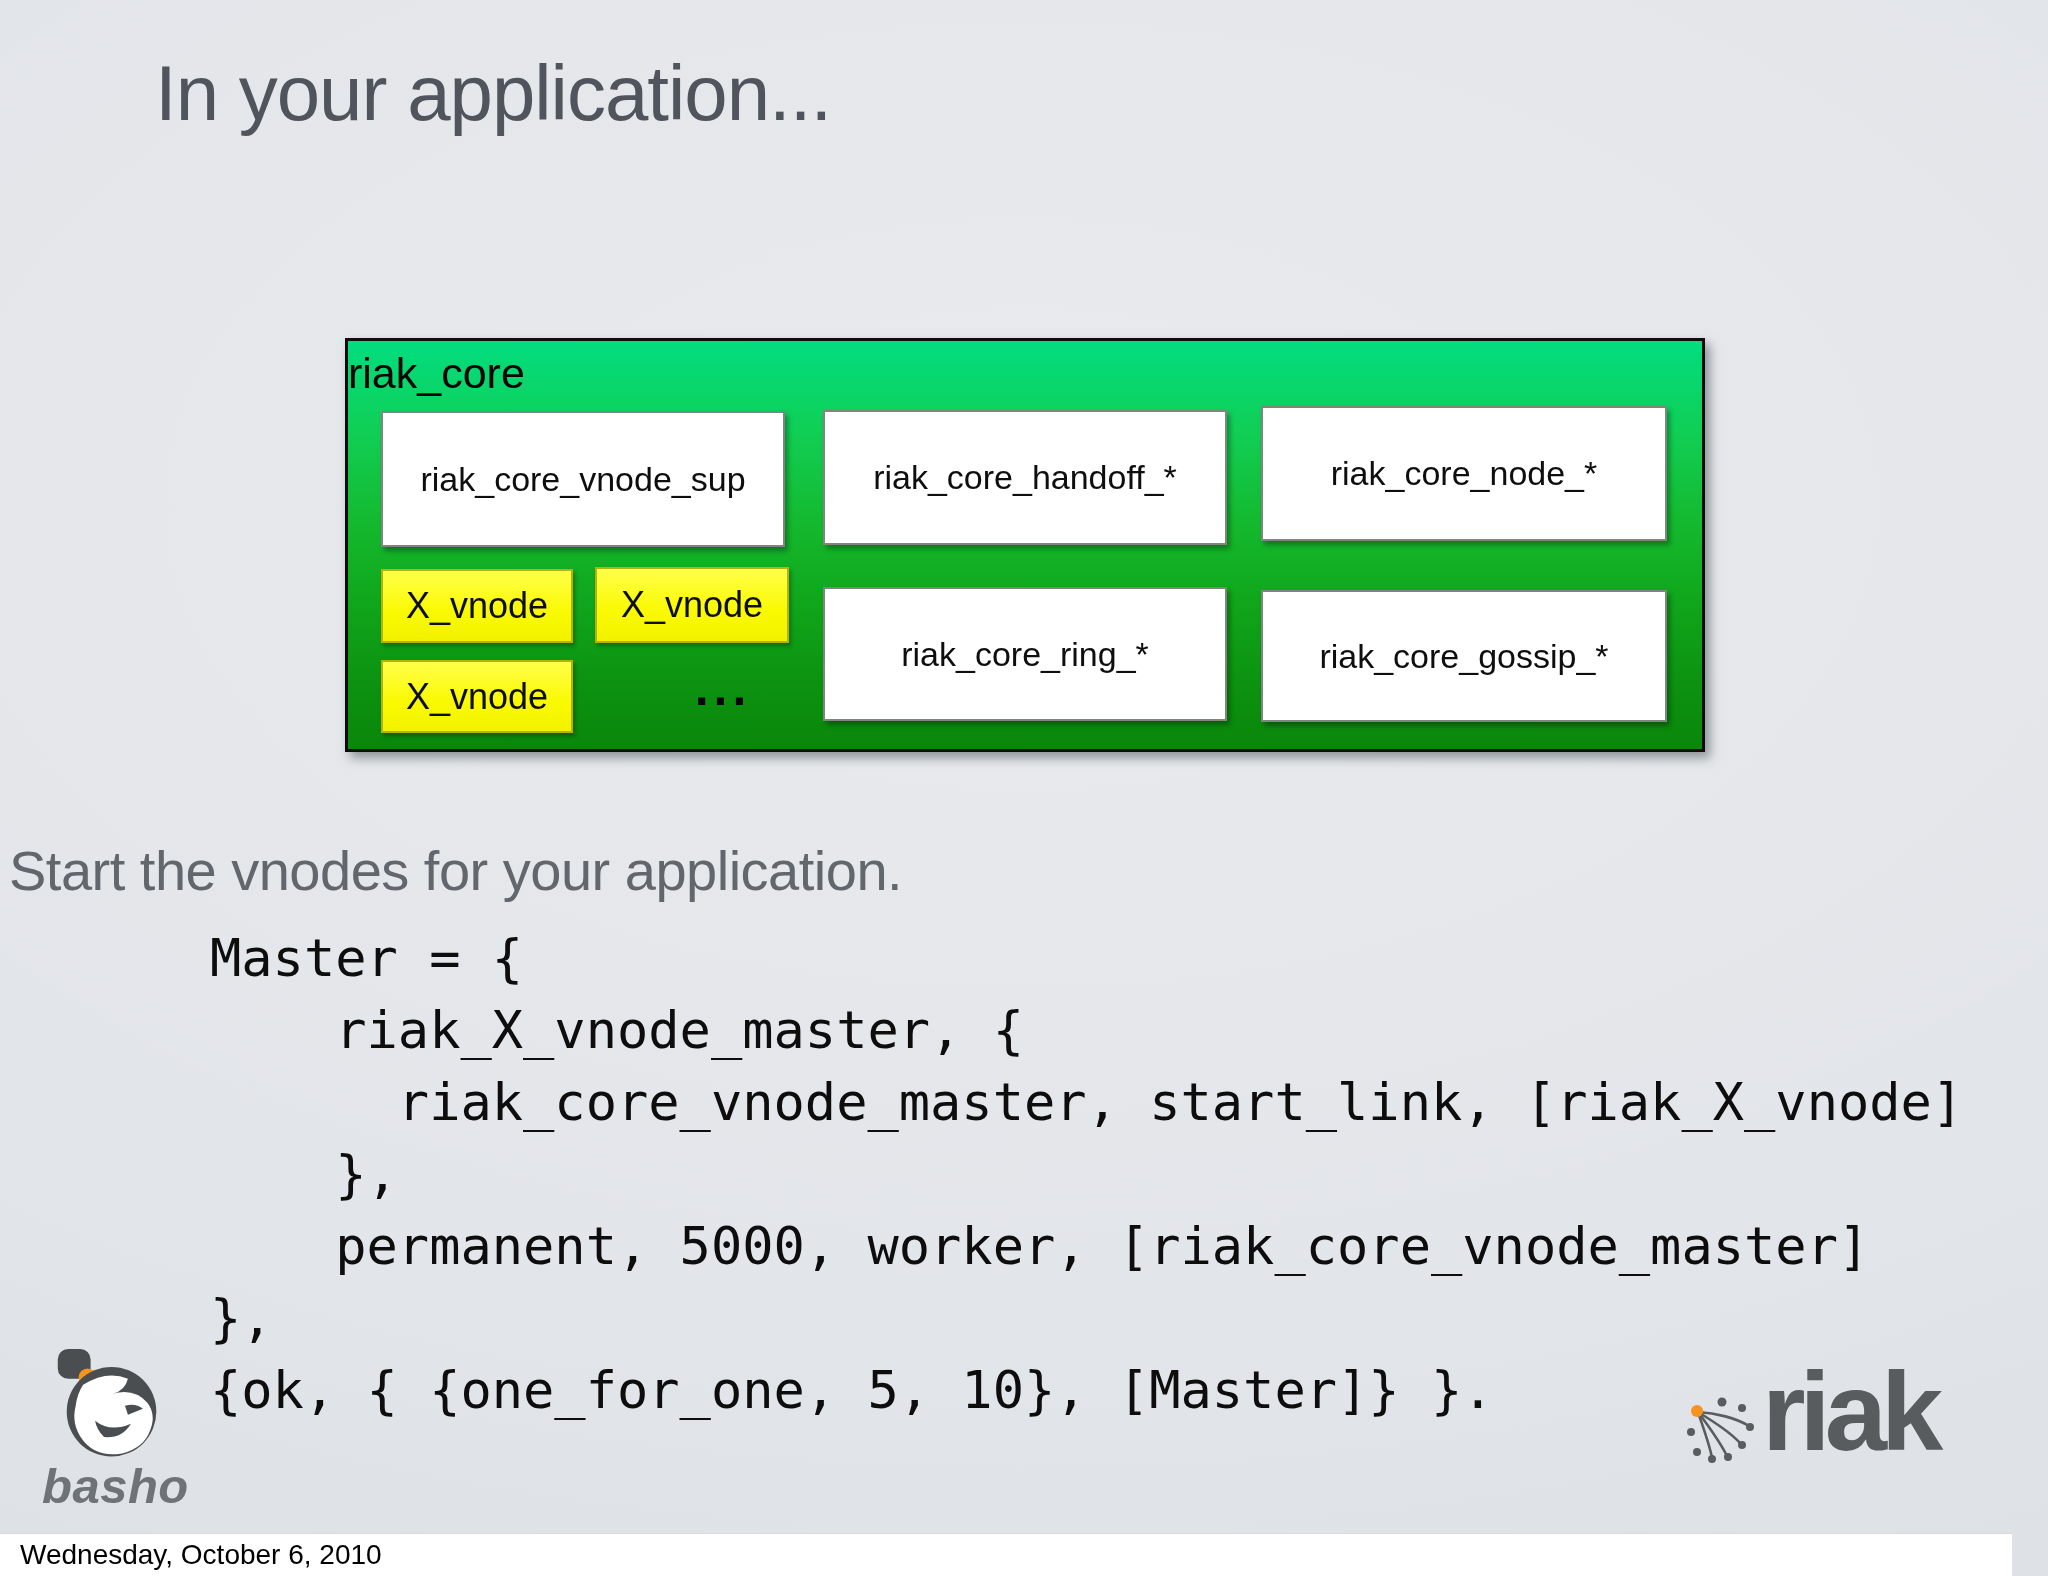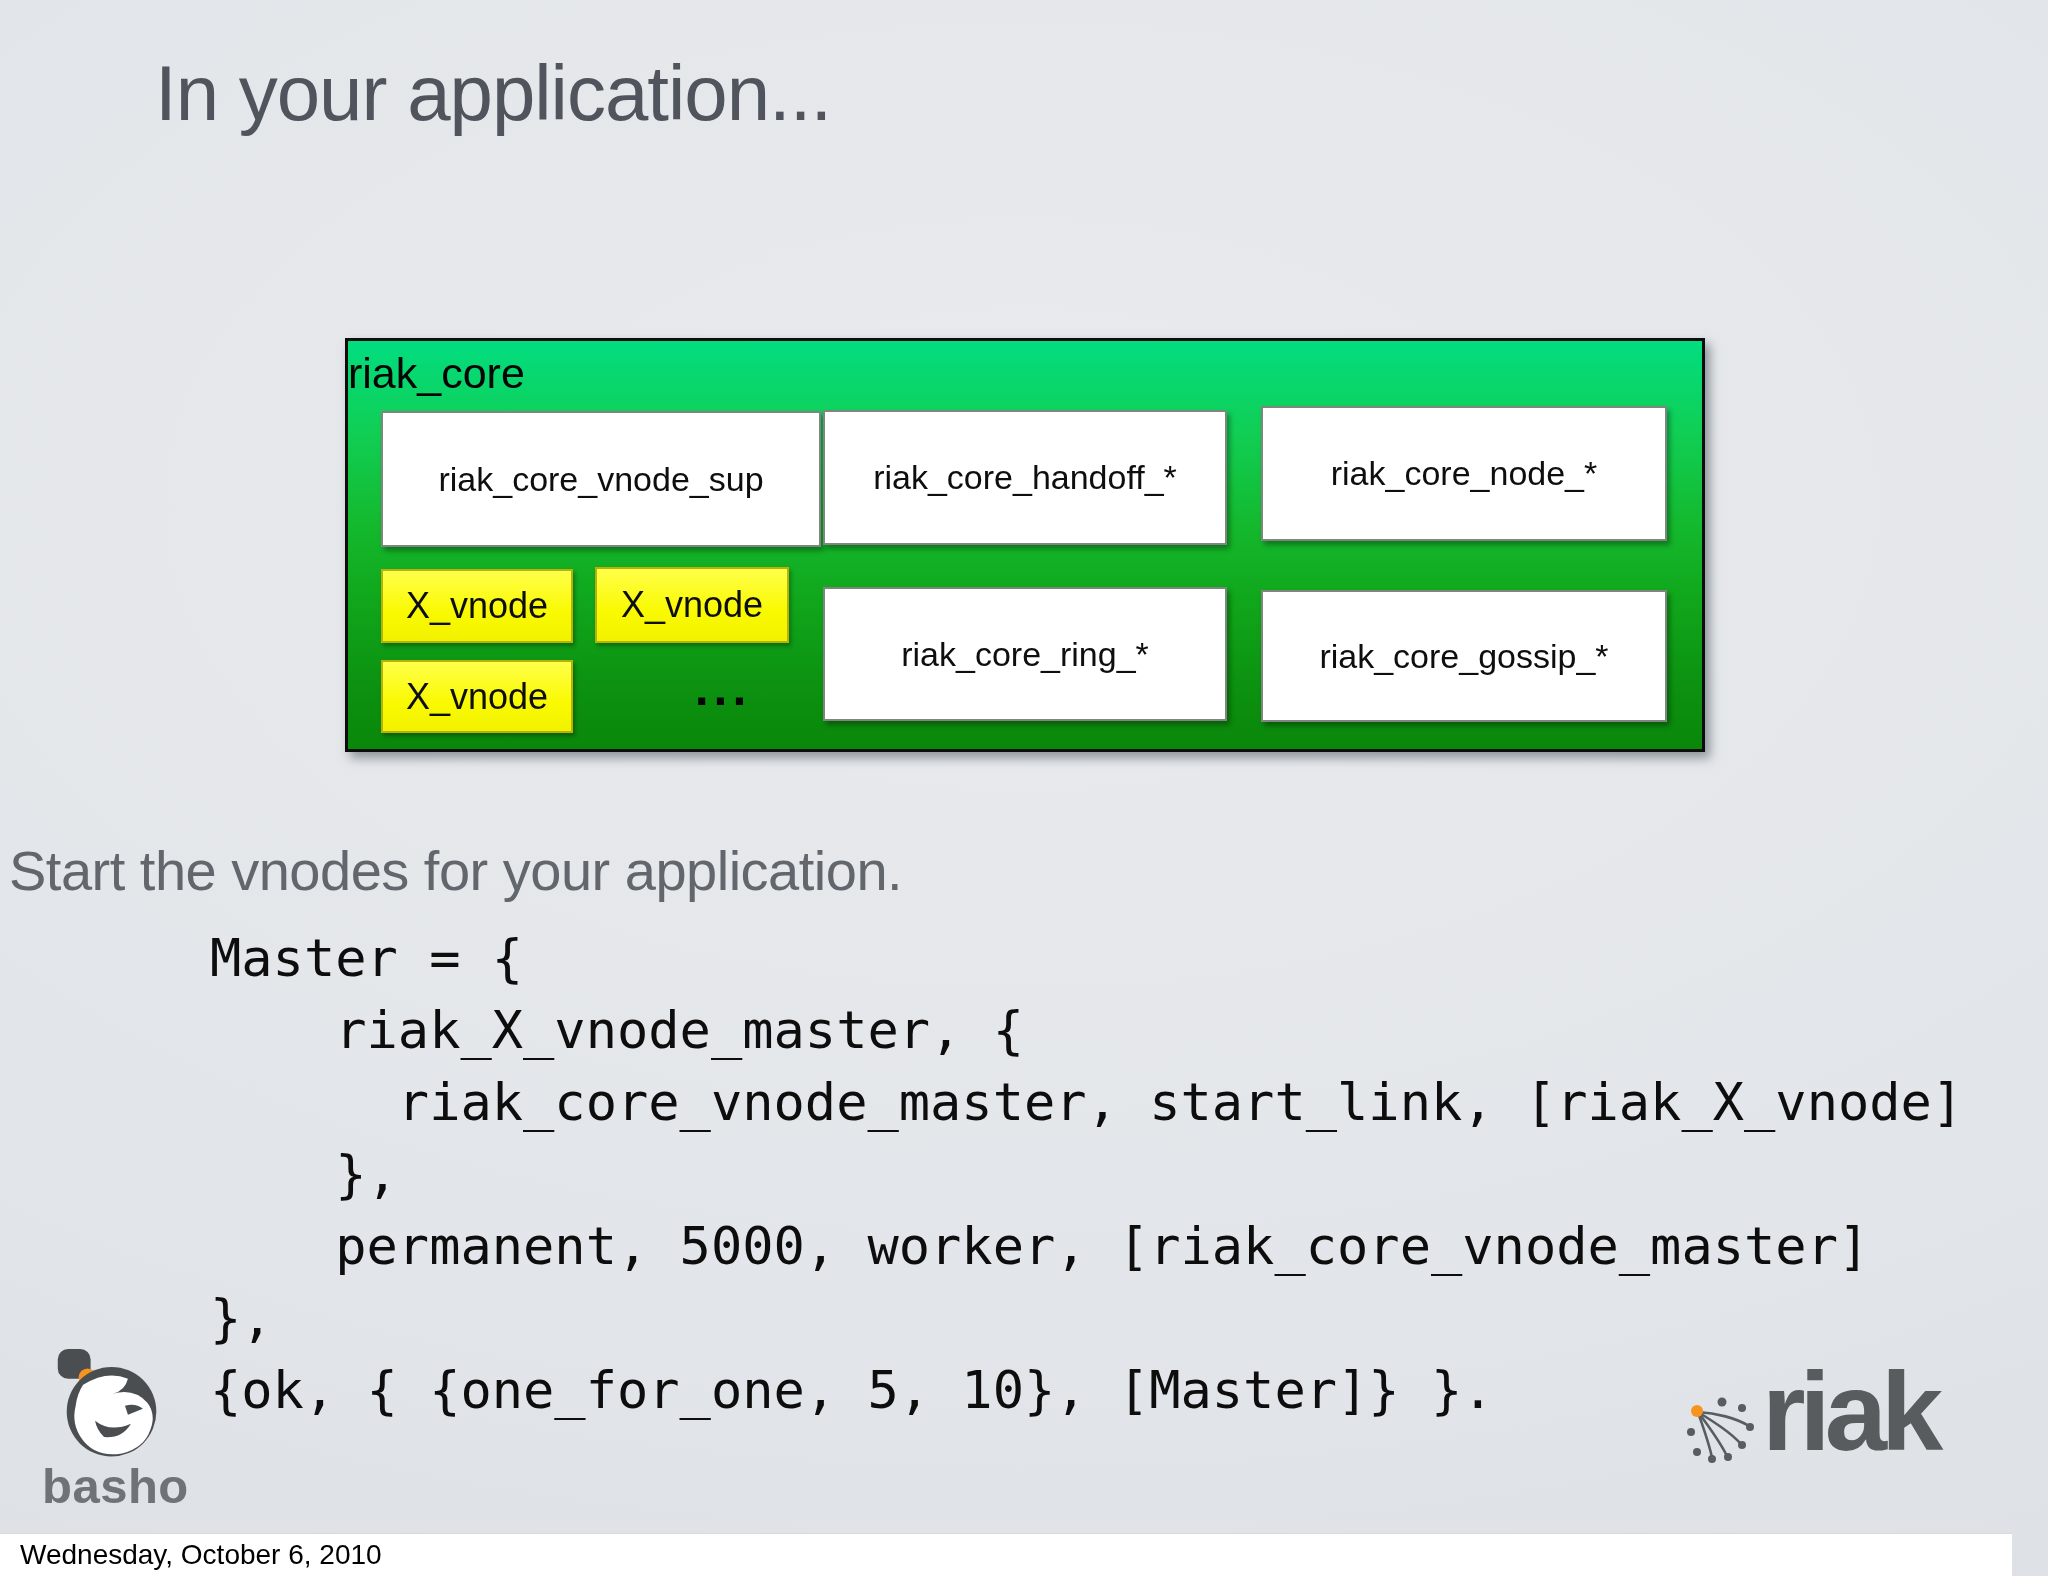--- a/index.html
+++ b/index.html
@@ -44,21 +44,21 @@
     position: absolute;
     background: #ffffff;
     border: 2px solid #7f857f;
     box-shadow: 3px 4px 5px rgba(0, 0, 0, 0.33);
     display: flex;
     align-items: center;
     justify-content: center;
     font-size: 34px;
     color: #0e0e0e;
   }
-  .mod-sup     { left: 33px;  top: 70px;  width: 440px; height: 136px; }
+  .mod-sup     { left: 33px;  top: 70px;  width: 404px; height: 136px; }
   .mod-handoff { left: 475px; top: 69px;  width: 404px; height: 135px; }
   .mod-node    { left: 913px; top: 65px;  width: 406px; height: 135px; }
   .mod-ring    { left: 475px; top: 246px; width: 404px; height: 134px; }
   .mod-gossip  { left: 913px; top: 249px; width: 406px; height: 132px; }
 
   .vnode-box {
     position: absolute;
     background: linear-gradient(180deg, #ffff4a 0%, #f9f900 60%, #f2f200 100%);
     border: 2px solid #b5b20c;
     box-shadow: 2px 3px 4px rgba(0, 0, 0, 0.30);
@@ -106,21 +106,21 @@
   
   .page-number {
     position: absolute;
     left: 0; top: 1406px; width: 2048px;
     text-align: center;
     font-size: 50px;
     color: #e8923a;
   }
 
   
-  .basho-logo { position: absolute; left: 38px; top: 1346px; width: 200px; height: 170px; }
+  .basho-logo { position: absolute; left: 38px; top: 1346px; width: 200px; height: 170px; font-style: italic; }
   .basho-wordmark {
     position: absolute; left: 4px; top: 112px;
     font-size: 49px; font-weight: 700;
     color: #6e7378; letter-spacing: 0.5px;
   }
 
   
   .riak-logo { position: absolute; left: 1686px; top: 1362px; width: 350px; height: 130px; display: flex; align-items: flex-start; }
   .riak-spray { margin-top: 34px; }
   .riak-wordmark {

